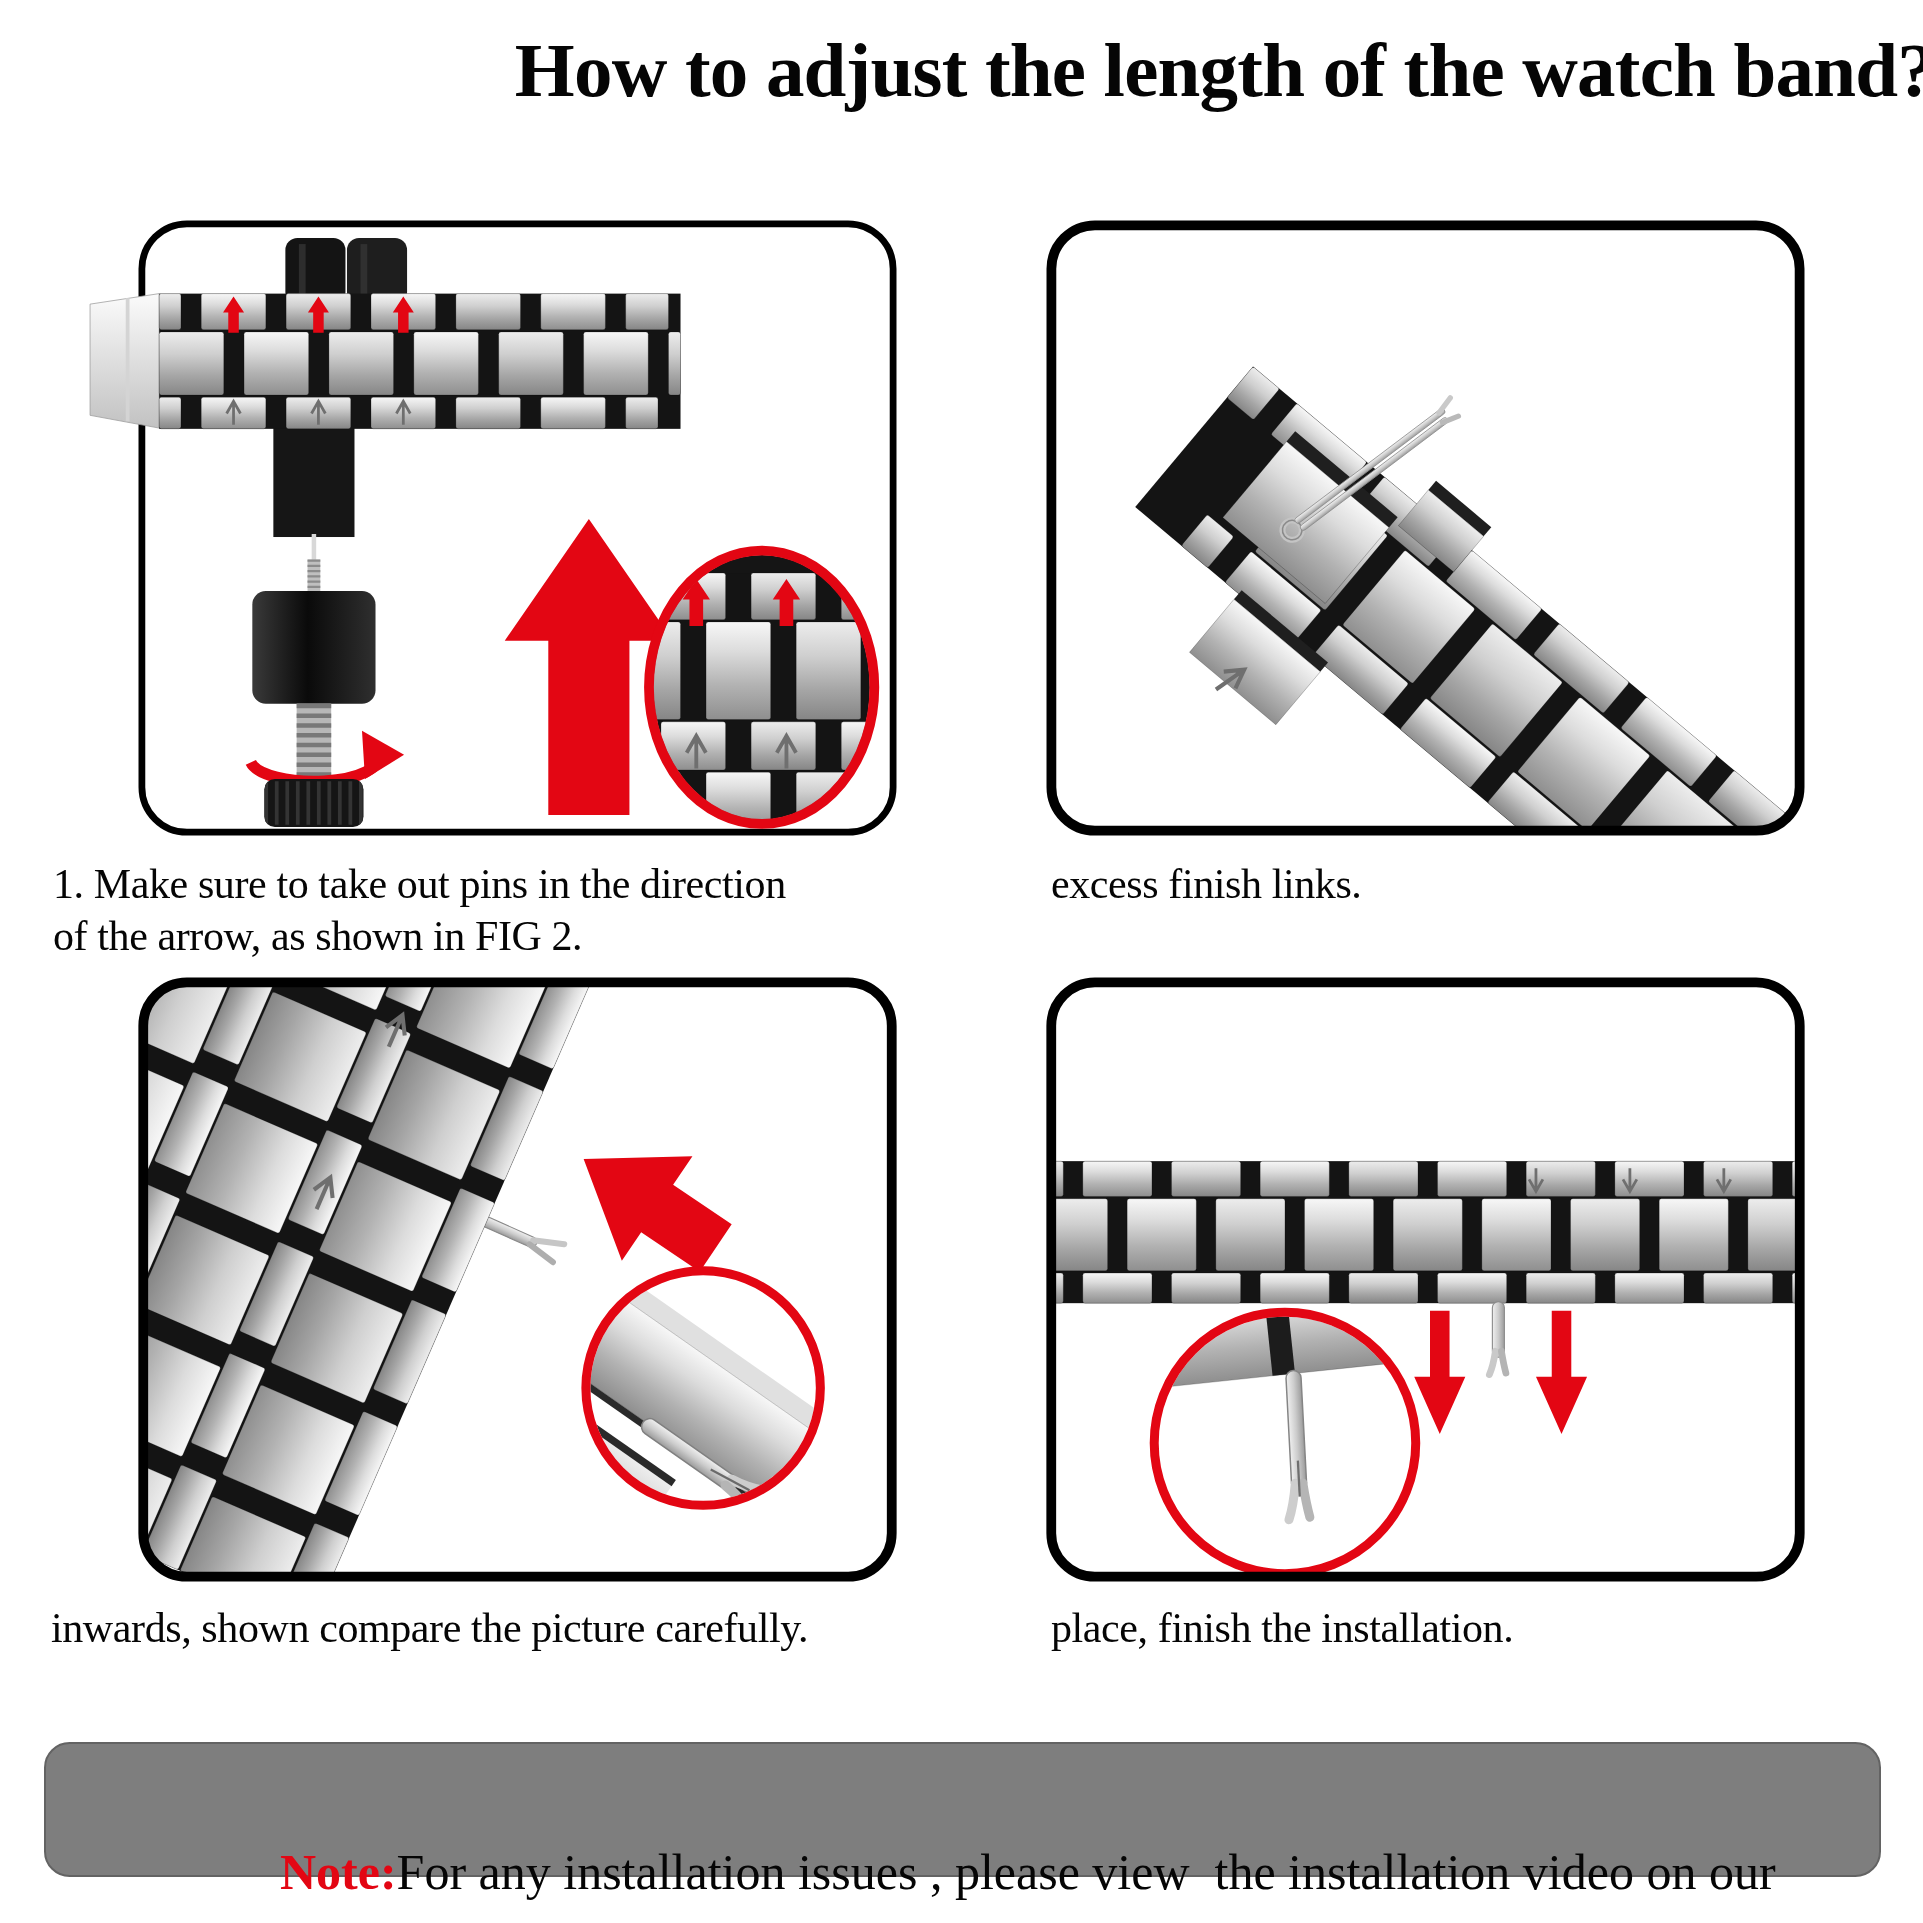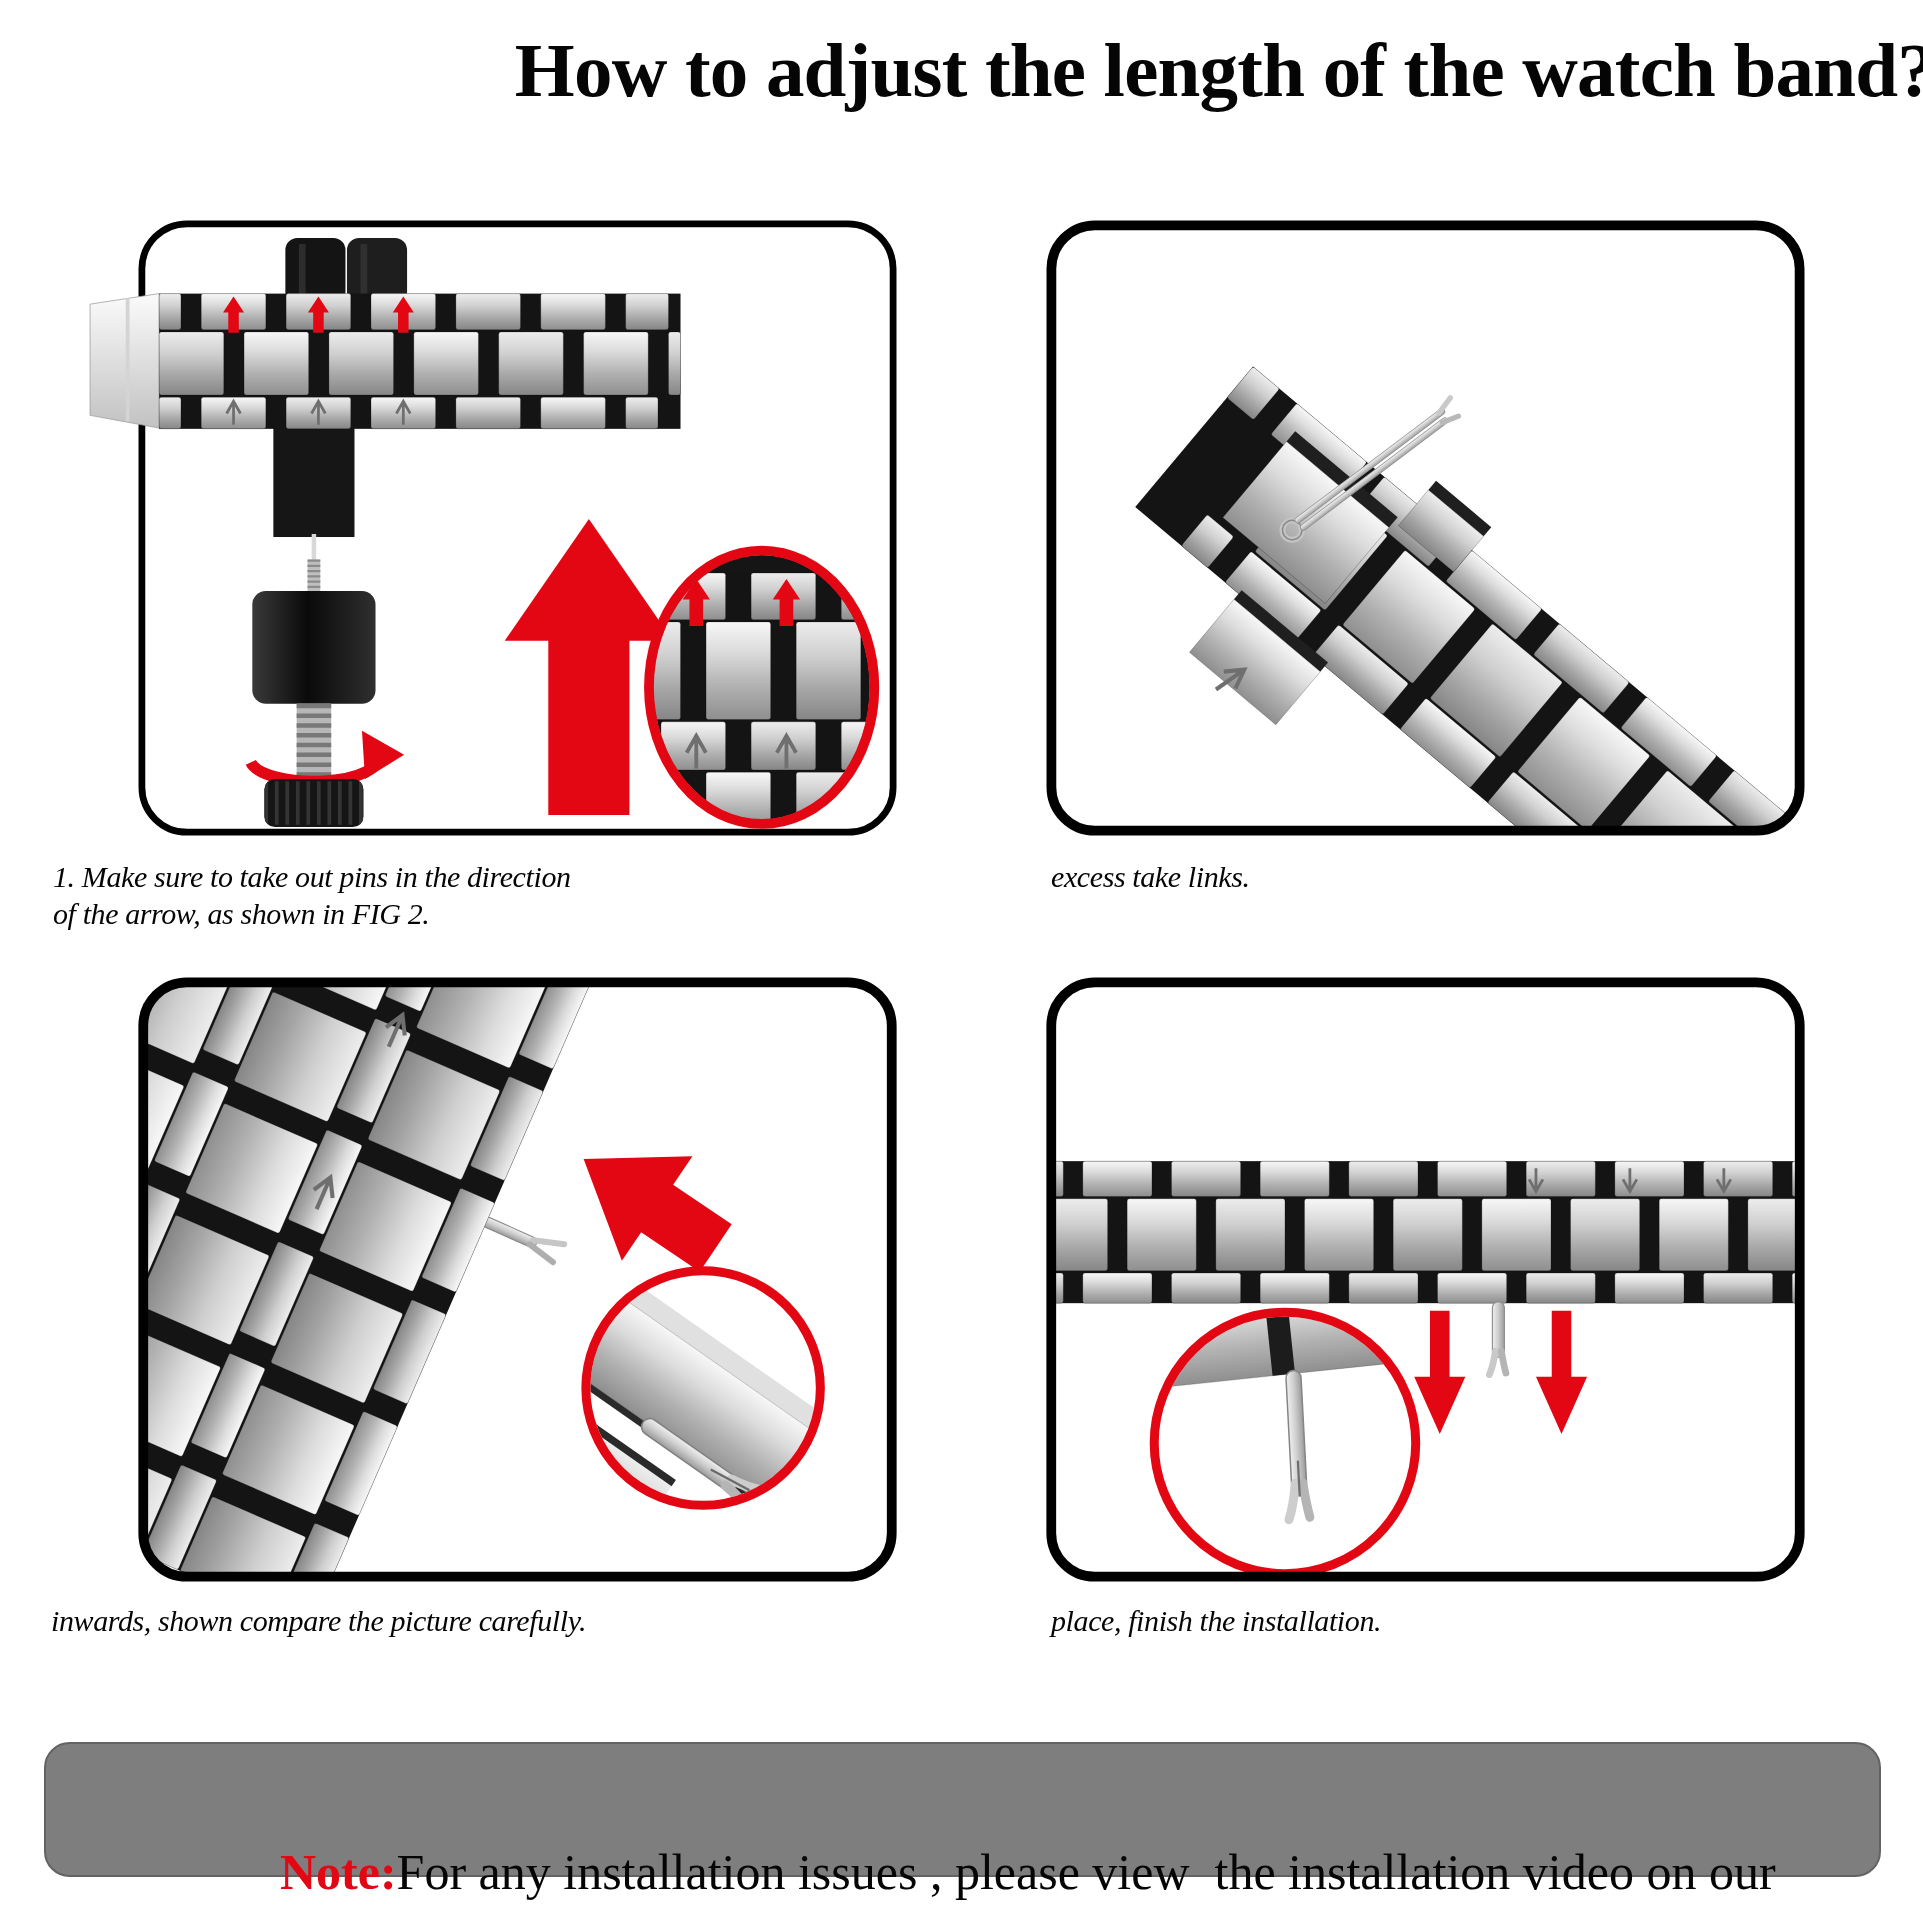--- a/index.html
+++ b/index.html
@@ -1,21 +1,21 @@
 <!DOCTYPE html>
 <html style="--red: #e30613; --note-bg: #7e7e7e;font-size:12px"><head>
 <meta charset="utf-8">
 <style>
   html,body{margin:0;padding:0;background:#fff;}
   #canvas{position:relative;width:1924px;height:1924px;background:#fff;overflow:hidden;
           font-family:"Liberation Serif", serif;color:#050505;}
   .title{position:absolute;top:25.6px;left:11px;width:1924px;text-align:right;
          font-size:77px;font-weight:bold;letter-spacing:-0.8px;}
   .panel{position:absolute;overflow:visible;}
-  .cap{position:absolute;font-size:30px;line-height:1.24;letter-spacing:-0.4px;font-style:italic;}
+  .cap{position:absolute;font-size:42px;line-height:1.24;letter-spacing:-0.4px;}
   .note{position:absolute;left:44px;top:1742px;width:1837px;height:135px;
         background:var(--note-bg,#7e7e7e);border-radius:25.6px;border:2.3px solid #636363;
         box-sizing:border-box;padding:31px 27px 0 33px;font-size:50px;line-height:1.3;}
   .note-text{padding-left:126px;text-indent:-126px;display:block;}
   .note-label{color:var(--red,#e30613);font-weight:bold;}
   .note span{white-space:pre-wrap;}
 </style>
 </head>
 <body>
 
@@ -386,21 +386,21 @@
       </g>
     </g>
     <rect x="9" y="9" width="992" height="787" rx="56" fill="none" stroke="#000" stroke-width="9"></rect>
   </svg>
 
   <div class="cap" style="left:53px;top:858px;width:962px">
     <div>1. Make sure to take out pins in the direction</div>
     <div>of the arrow, as shown in FIG 2.</div>
   </div>
   <div class="cap" style="left:1051px;top:858px;width:857px">
-    <div>excess take links.</div>
+    <div>excess finish links.</div>
   </div>
   <div class="cap" style="left:51px;top:1602px;width:992px">
     <div>inwards, shown compare the picture carefully.</div>
   </div>
   <div class="cap" style="left:1051px;top:1602px;width:857px">
     <div>place, finish the installation.</div>
   </div>
 
   <div class="note">
     <span class="note-text">

